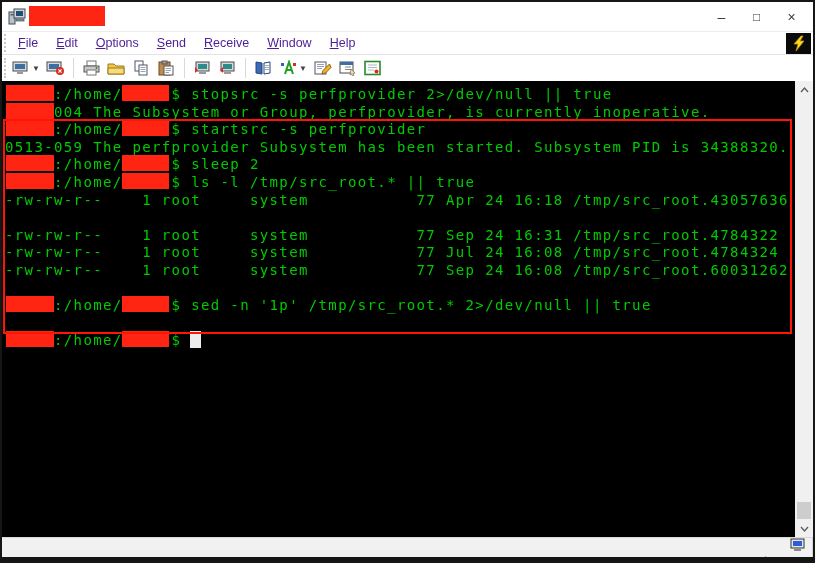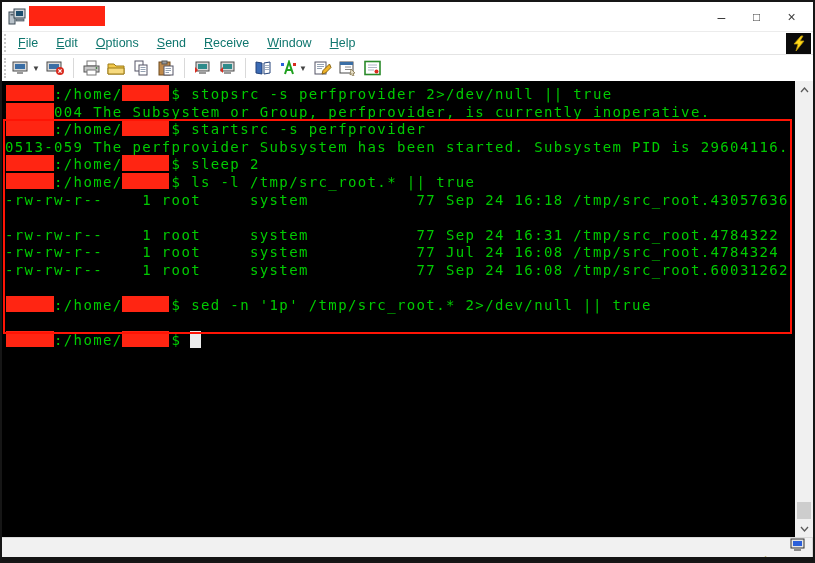--- a/index.html
+++ b/index.html
@@ -14,21 +14,21 @@
   .titlebar{position:absolute;left:0;top:0;width:811px;height:29px;background:#fff;display:flex;align-items:center;}
   .app-icon{margin-left:6px;width:18px;height:18px;flex:0 0 auto;}
   .title-redaction{position:absolute;left:27px;top:4px;width:76px;height:20px;background:#ff2512;}
   .caption-buttons{position:absolute;right:4px;top:0;height:29px;display:flex;}
   .cap-btn{width:35px;height:29px;display:flex;align-items:center;justify-content:center;
     color:#3c3c3c;font-size:14px;cursor:default;}
   .cap-btn.max{font-size:12px;}
   
   .menubar{position:absolute;left:0;top:29px;width:811px;height:23px;background:#fff;border-top:1px solid #ececec;display:flex;align-items:center;}
   .gripper{width:5px;height:80%;margin-left:2px;border-left:2px dotted #c8c8c8;}
-  .menu-item{padding:2px 9px;font-size:12.5px;color:#0f766e;}
+  .menu-item{padding:2px 9px;font-size:12.5px;color:#4c1d95;}
   .menu-item u{text-decoration:underline;}
   .comm-btn{position:absolute;right:2px;top:1px;width:25px;height:21px;background:#0a0a0a;display:flex;align-items:center;justify-content:center;}
   
   .toolbar{position:absolute;left:0;top:52px;width:811px;height:27px;background:#fff;border-top:1px solid #e4e4e4;display:flex;align-items:center;}
   .tb-btn{height:24px;padding:2px 3px;display:flex;align-items:center;justify-content:center;}
   .tb-dd{font-size:8px;color:#444;margin-left:1px;}
   .tb-sep{width:1px;height:20px;background:#d9d9d9;margin:0 5px;}
   
   .client{position:absolute;left:0;top:79px;width:811px;height:456px;display:flex;}
   .terminal{position:relative;flex:1 1 auto;background:#000;overflow:hidden;}
@@ -211,24 +211,24 @@
         <circle cx="13.5" cy="11.5" r="2" fill="#d92b1f"></circle>
       </svg>
     </div>
   </div>
 
   <div class="client">
     <div class="terminal">
       <div class="tline" style="top:5px">(    :/home/    a$ stopsrc -s perfprovider 2&gt;/dev/null || true</div>
       <div class="tline" style="top:22.6px">0513-004 The Subsystem or Group, perfprovider, is currently inoperative.</div>
       <div class="tline" style="top:40.2px">(    :/home/     $ startsrc -s perfprovider</div>
-      <div class="tline" style="top:57.8px">0513-059 The perfprovider Subsystem has been started. Subsystem PID is 29604116.</div>
+      <div class="tline" style="top:57.8px">0513-059 The perfprovider Subsystem has been started. Subsystem PID is 34388320.</div>
       <div class="tline" style="top:75.4px">(    :/home/     $ sleep 2</div>
       <div class="tline" style="top:93px">(    :/home/     $ ls -l /tmp/src_root.* || true</div>
-      <div class="tline" style="top:110.6px">-rw-rw-r--    1 root     system           77 Sep 24 16:18 /tmp/src_root.43057636</div>
+      <div class="tline" style="top:110.6px">-rw-rw-r--    1 root     system           77 Apr 24 16:18 /tmp/src_root.43057636</div>
       <div class="tline" style="top:145.8px">-rw-rw-r--    1 root     system           77 Sep 24 16:31 /tmp/src_root.4784322</div>
       <div class="tline" style="top:163.4px">-rw-rw-r--    1 root     system           77 Jul 24 16:08 /tmp/src_root.4784324</div>
       <div class="tline" style="top:181px">-rw-rw-r--    1 root     system           77 Sep 24 16:08 /tmp/src_root.60031262</div>
       <div class="tline" style="top:216.2px">(    :/home/     $ sed -n '1p' /tmp/src_root.* 2&gt;/dev/null || true</div>
       <div class="tline" style="top:251.4px">(    :/home/     $</div>
 
       <div class="cursor"></div>
 
       <div class="redact rb1" style="top:4px"></div>
       <div class="redact rb2" style="top:4px"></div>

